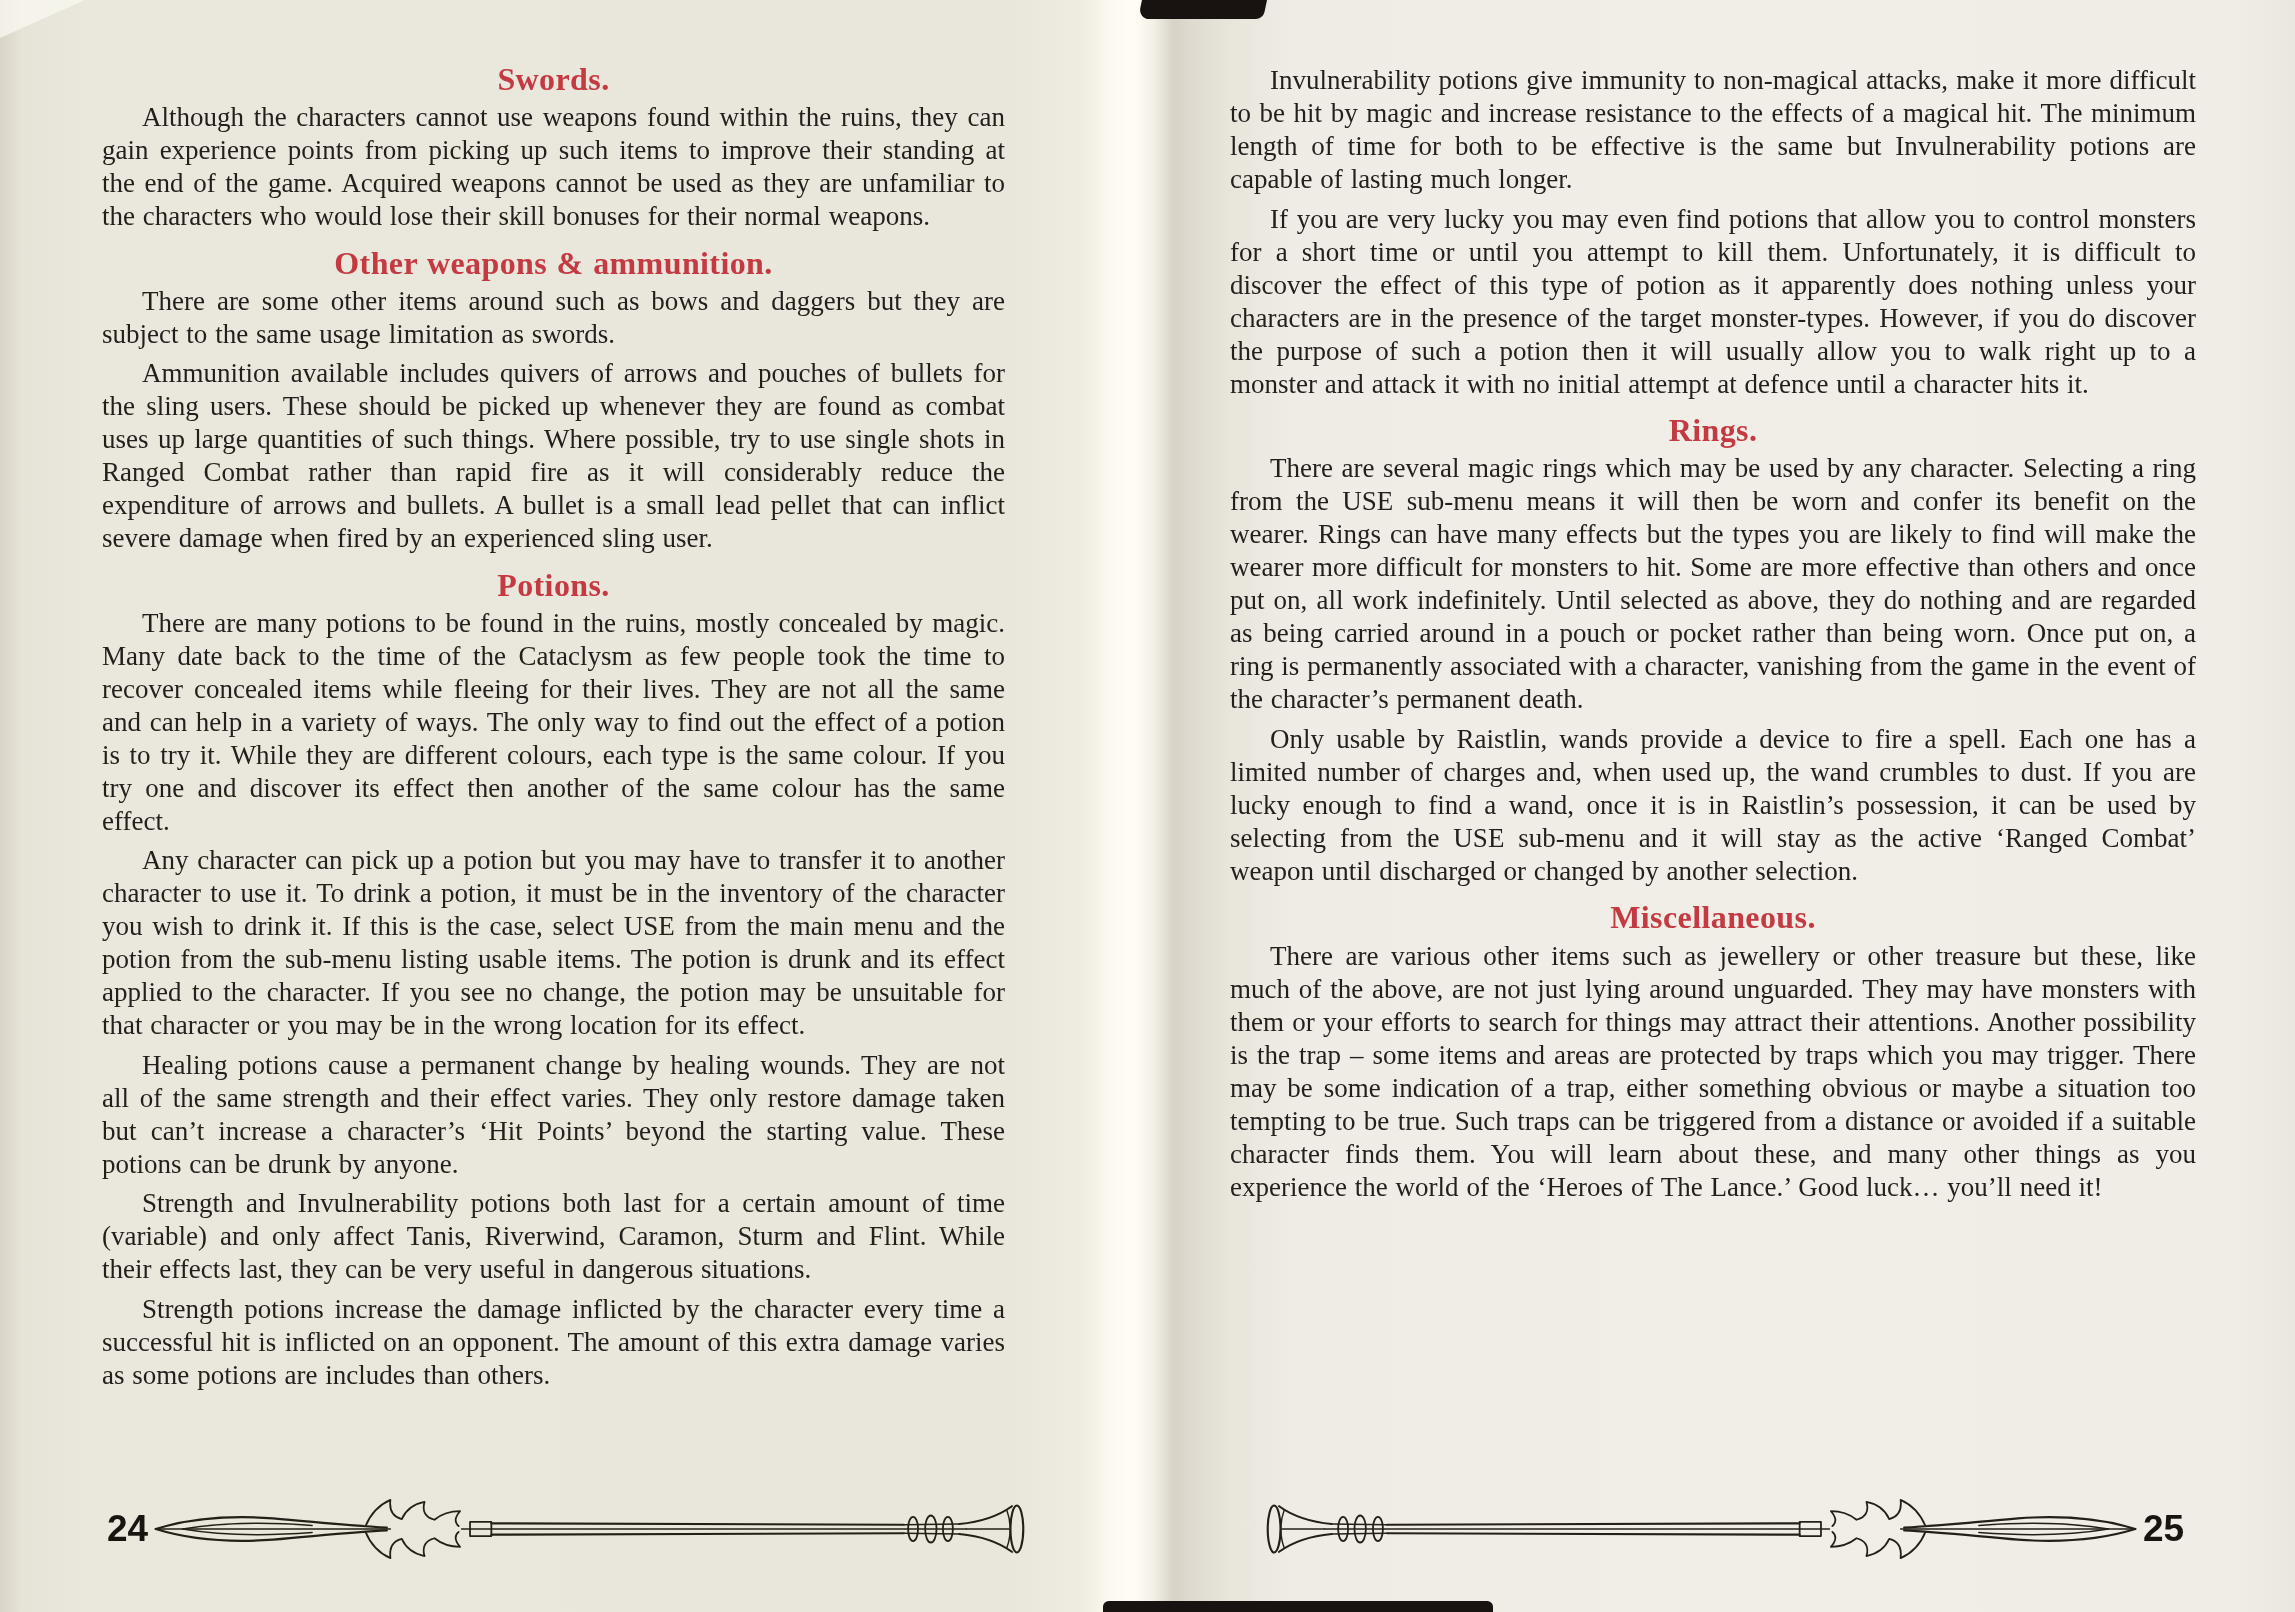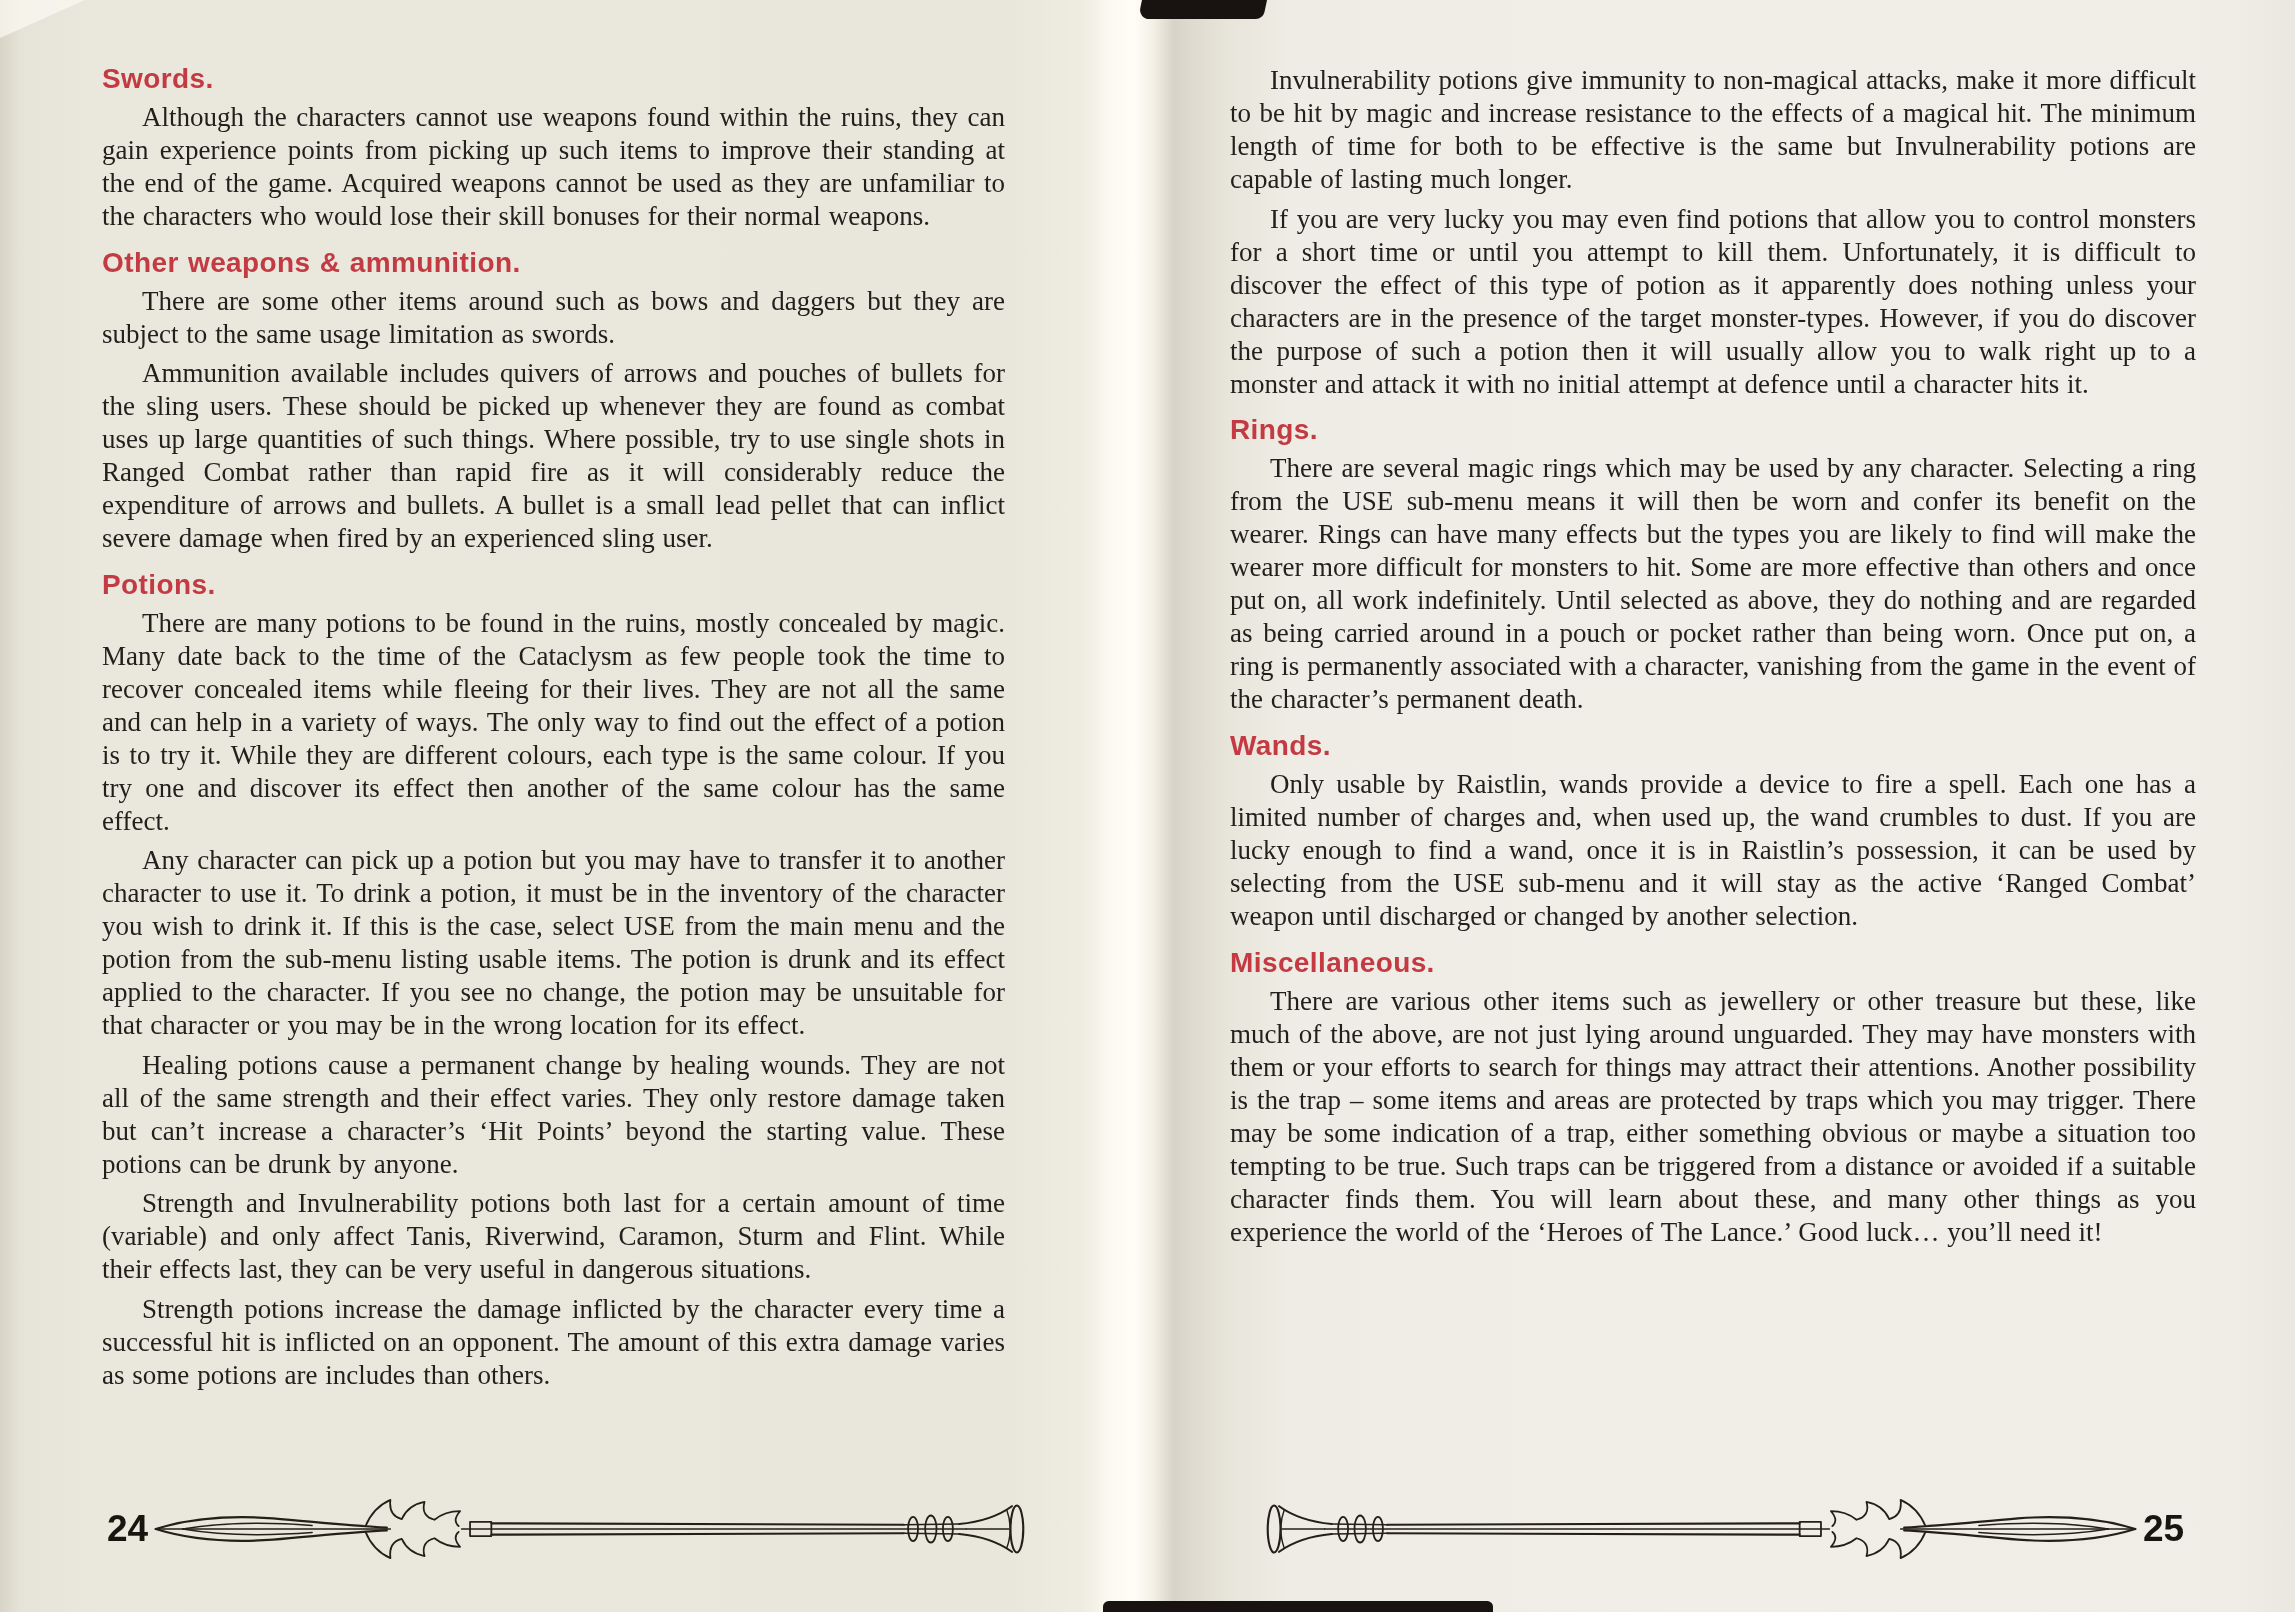--- a/index.html
+++ b/index.html
@@ -30,23 +30,23 @@
     position:absolute; left:1103px; top:1601px; width:390px; height:12px;
     background:#181310; border-radius:5.7px 5.7px 0 0;
   }
   .text-col {
     position:absolute; text-align:justify;
     color:#221f1c; font-size:27px; line-height:33px; word-spacing:1.1px;
   }
   .col-left  { left:102px;  top:61px; width:903px; }
   .col-right { left:1230px; top:58px; width:966px; }
   .text-col h2 {
-    font-family:Liberation Sans, sans-serif; font-weight:700;
-    color:#c43a43; font-size:28px; line-height:36px;
-    margin:11.4px 0 4.3px 0; letter-spacing:0.4px; text-align:left;
+    font-family:Liberation Serif, serif; font-weight:700;
+    color:#c43a43; font-size:32px; line-height:36px;
+    margin:11.4px 0 4.3px 0; letter-spacing:0.4px; text-align:center;
   }
   .text-col h2:first-child { margin-top:0; }
   .text-col p { margin:6.4px 0 0 0; text-indent:40px;font-family:Liberation Serif, serif; }
   .text-col h2 + p { margin-top:0; }
   .footer {
     position:absolute; display:flex; align-items:center; height:67px;
   }
   .footer-left  { left:107px;  top:1495px; }
   .footer-right { left:1260px; top:1495px; }
   .page-num {
@@ -128,21 +128,20 @@
   </div>
 
   <div>
     <div class="text-col col-right">
       <p>Invulnerability potions give immunity to non-magical attacks, make it more difficult to be hit by magic and increase resistance to the effects of a magical hit. The minimum length of time for both to be effective is the same but Invulnerability potions are capable of lasting much longer.</p>
       <p>If you are very lucky you may even find potions that allow you to control monsters for a short time or until you attempt to kill them. Unfortunately, it is difficult to discover the effect of this type of potion as it apparently does nothing unless your characters are in the presence of the target monster-types. However, if you do discover the purpose of such a potion then it will usually allow you to walk right up to a monster and attack it with no initial attempt at defence until a character hits it.</p>
 
       <h2>Rings.</h2>
       <p>There are several magic rings which may be used by any character. Selecting  a ring from the USE sub-menu means it will then be worn  and confer its benefit on the wearer. Rings can have many effects but the types you are likely to find will make the wearer more difficult for monsters to hit. Some are more effective than others and once put on, all work indefinitely. Until selected as above, they do nothing and are regarded as being carried around in a pouch or pocket rather than being worn. Once put on, a ring is permanently associated with a character, vanishing from the game in the event of the character’s permanent death.</p>
 
-      <h2>Wands.</h2>
       <p>Only usable by Raistlin, wands provide a device to fire a spell. Each one has a limited number of charges and, when used up, the wand crumbles to dust. If you are lucky enough to find a wand, once it is in Raistlin’s possession, it can be used by selecting from the USE sub-menu and it will stay as the active ‘Ranged Combat’ weapon until discharged or changed by another selection.</p>
 
       <h2>Miscellaneous.</h2>
       <p>There are various other items such as jewellery or other treasure but these, like much of the above, are not just lying around unguarded. They may have monsters with them or your efforts to search for things may attract their attentions. Another possibility is the trap – some items and areas are protected by traps which you may trigger. There may be some indication of a trap, either something obvious or maybe a situation too tempting to be true. Such traps can be triggered from a distance or avoided if a suitable character finds them. You will learn about these, and many other things as you experience the world of the ‘Heroes of The Lance.’ Good luck… you’ll need it!</p>
     </div>
 
     <div class="footer footer-right">
       <svg class="lance lance-mirror" width="883" height="64" viewBox="0 0 1240 90">
           <use href="#lance"></use>
         </svg>

